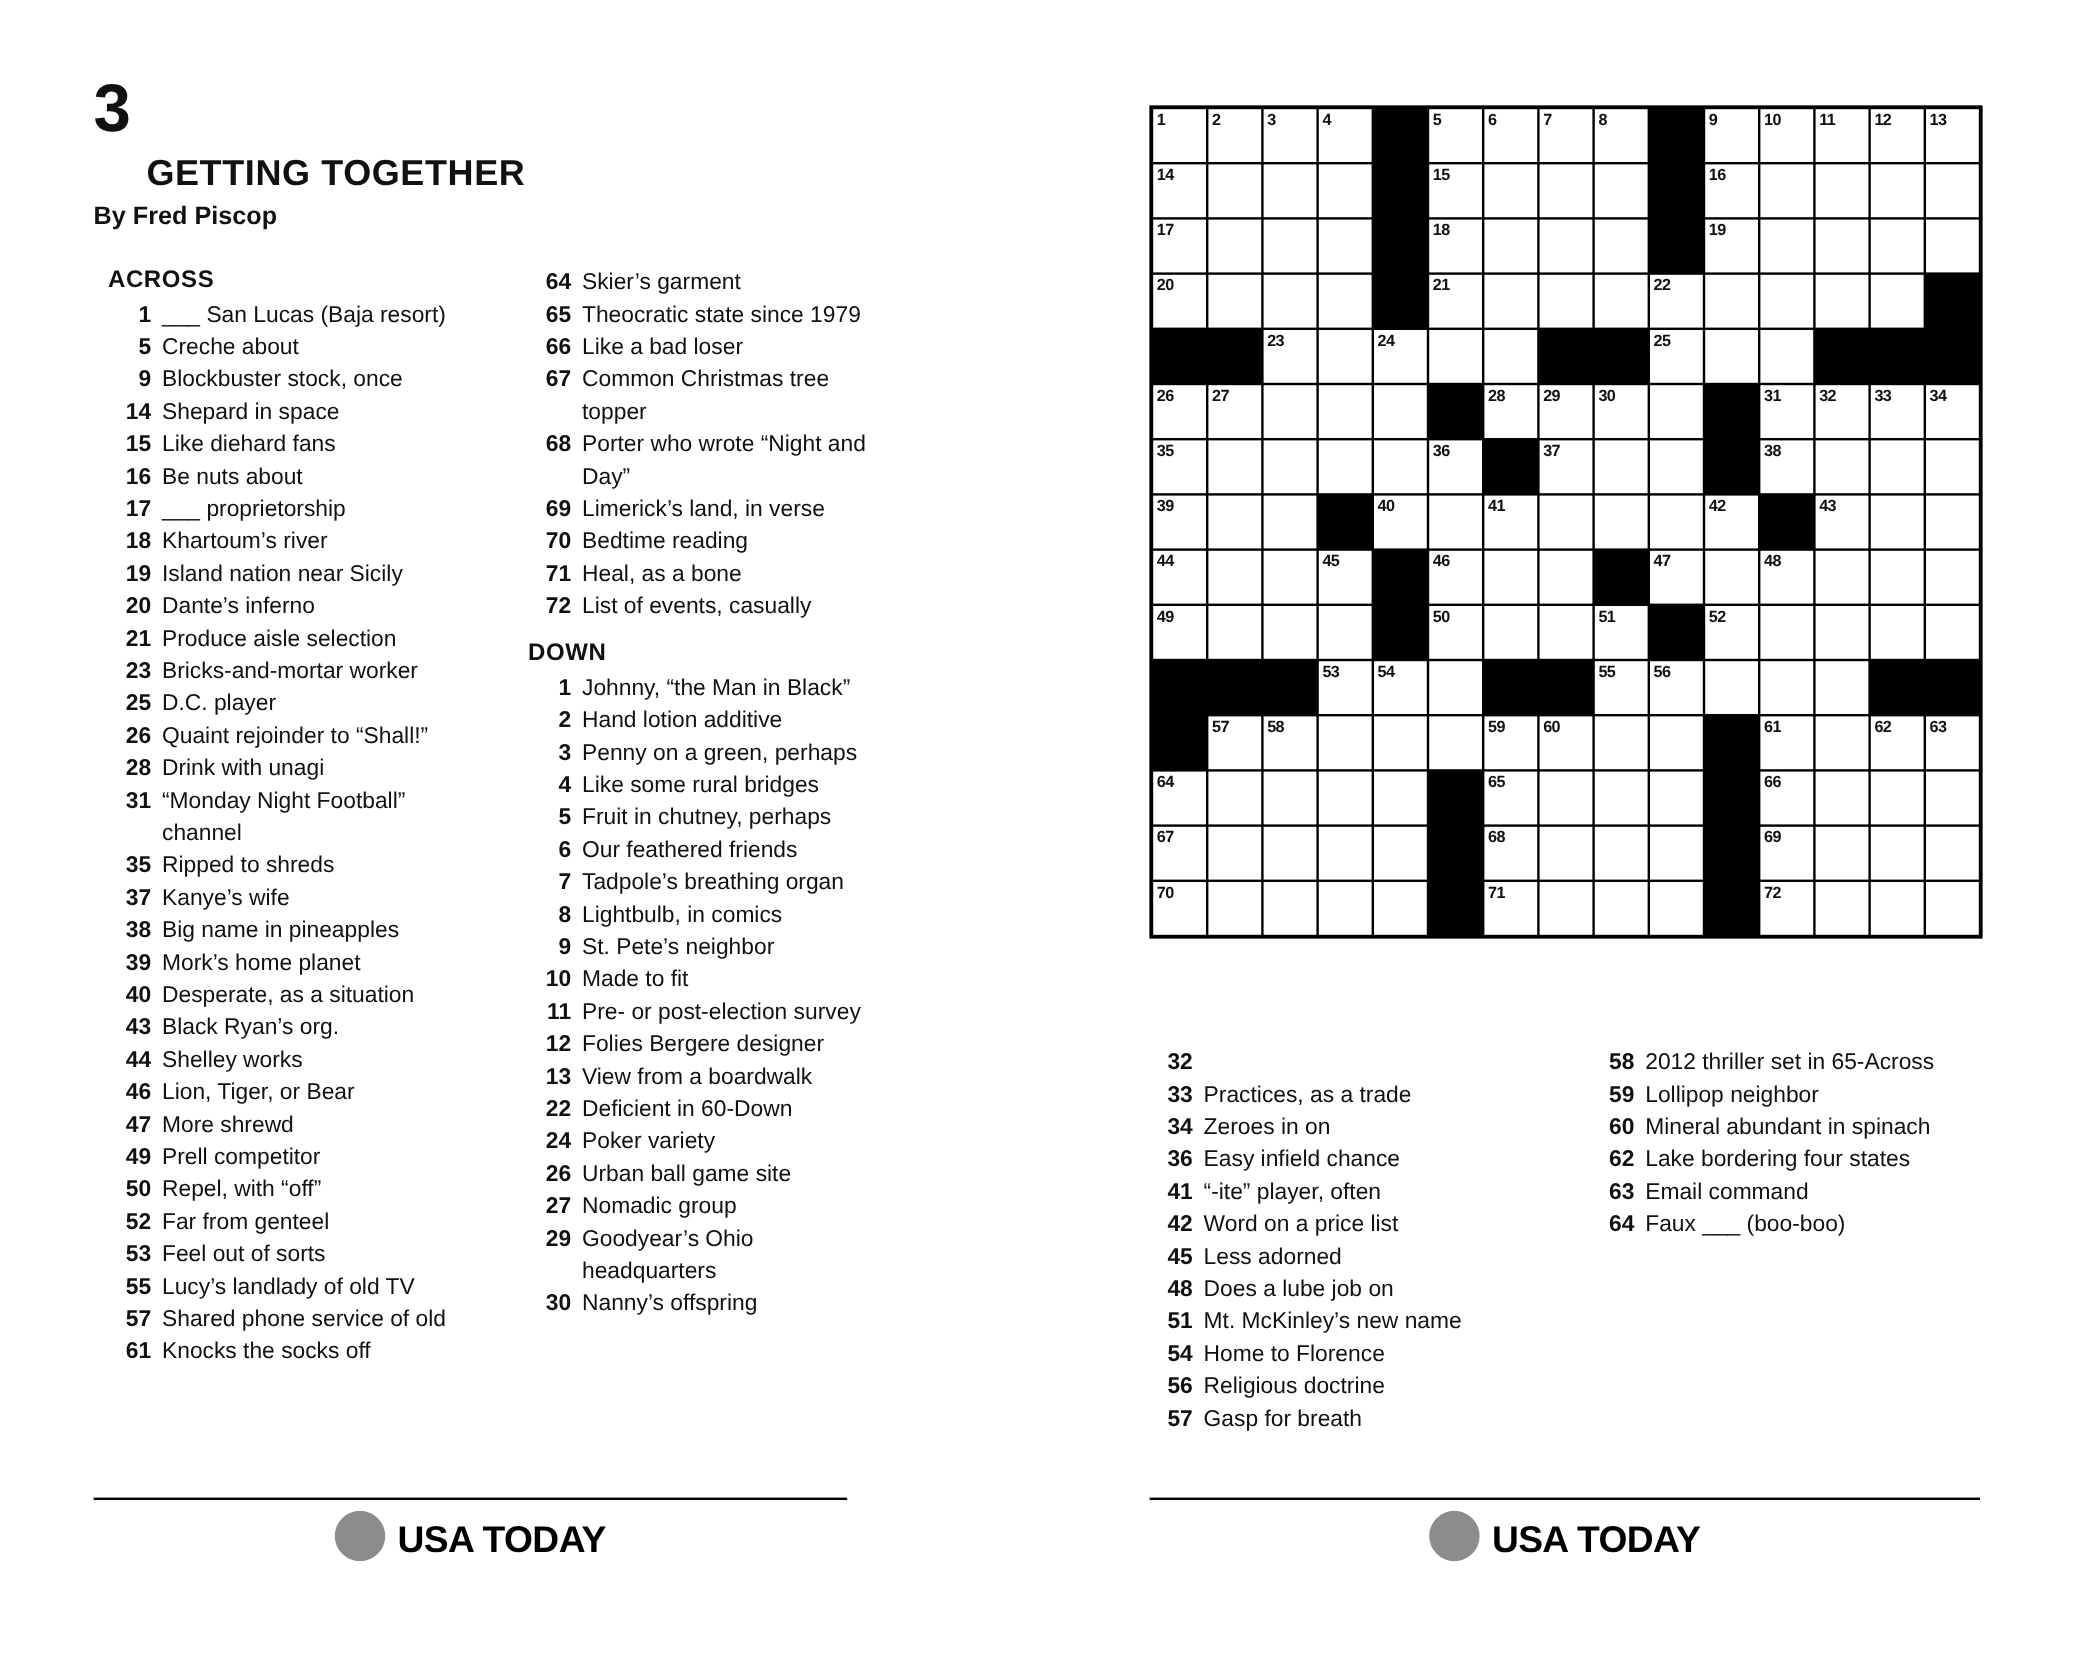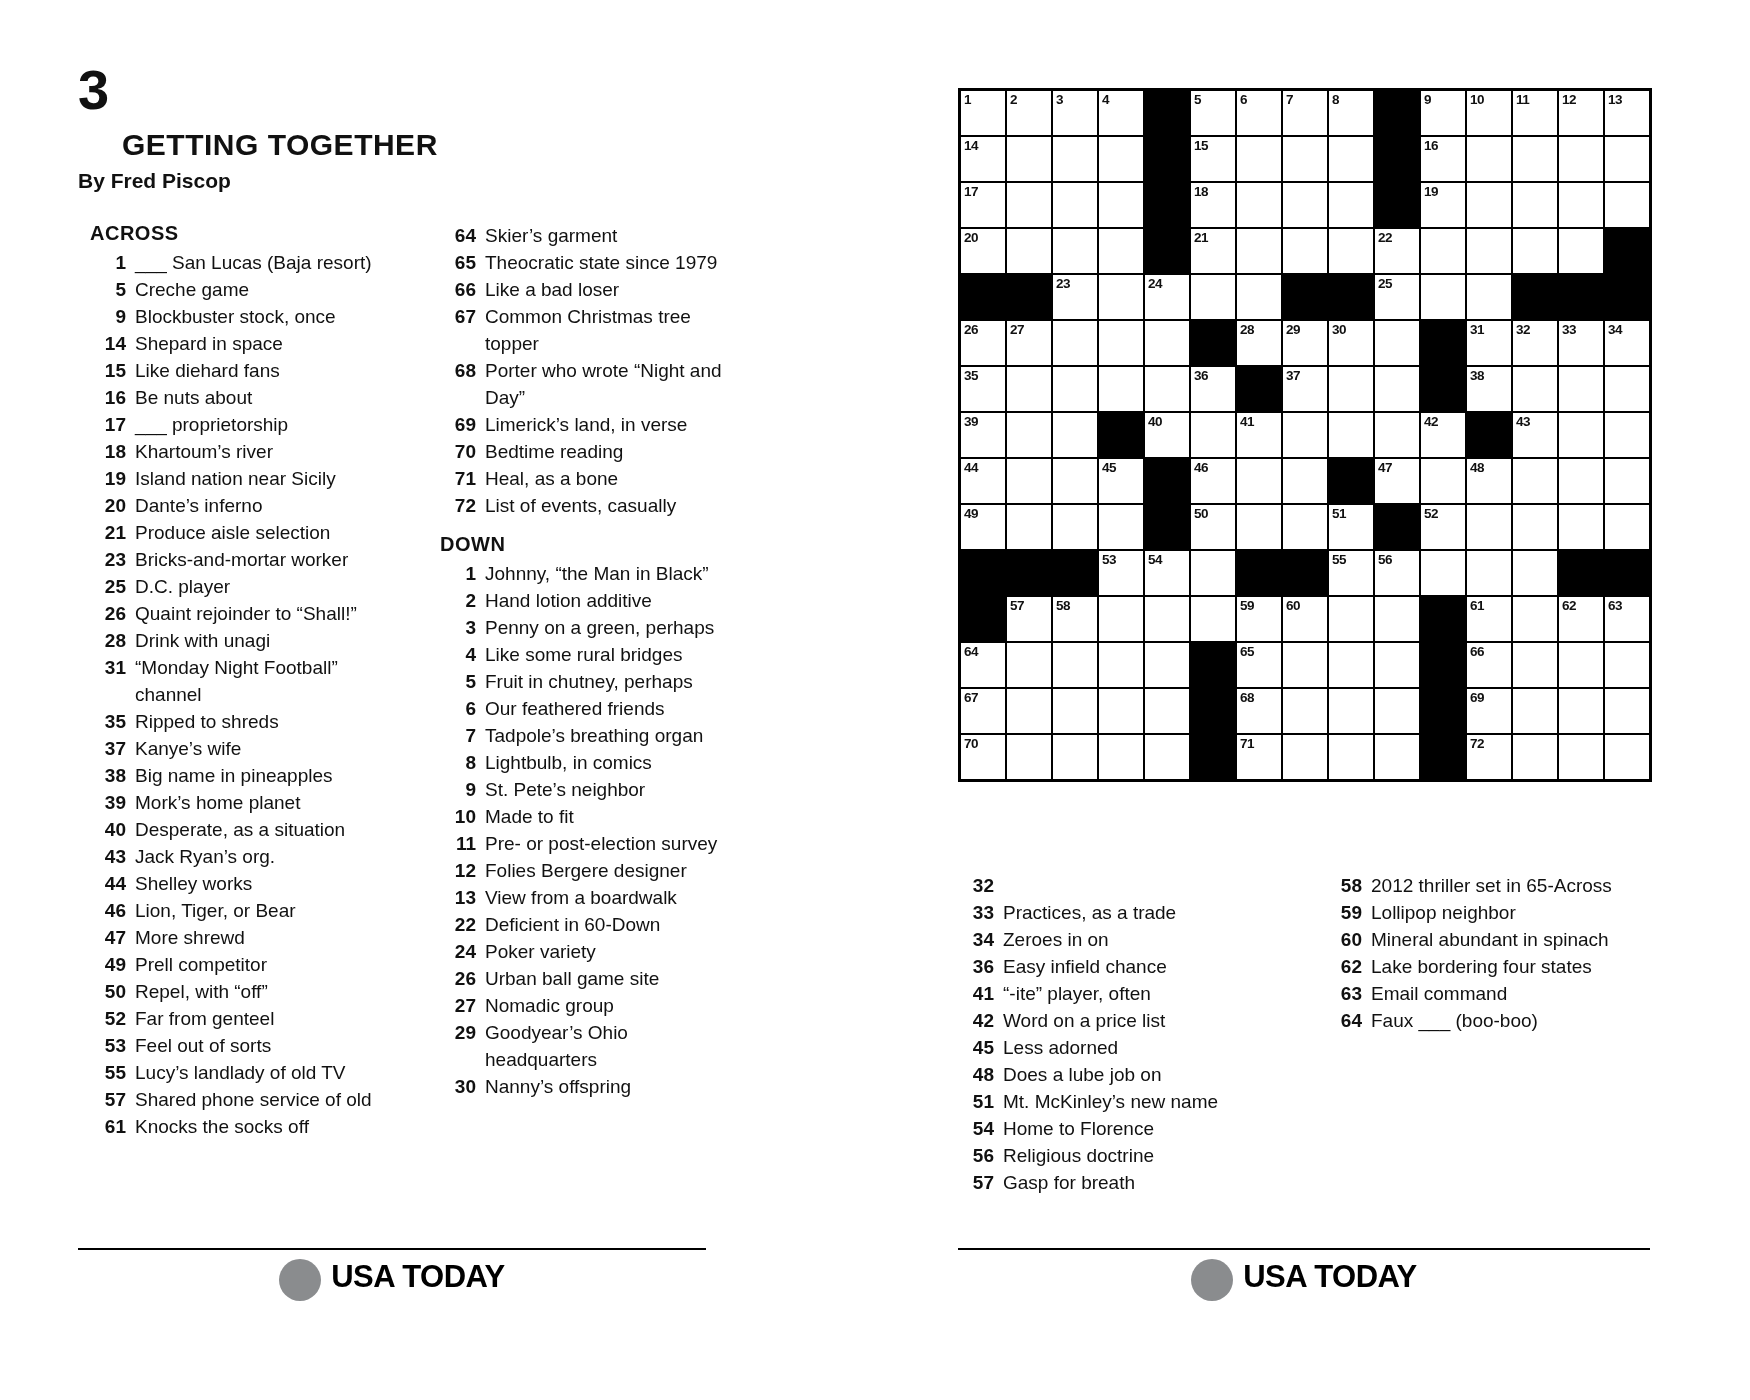--- a/index.html
+++ b/index.html
@@ -28,21 +28,21 @@
     gap:2px;border:3px solid #000;
   }
   .cell{background:#fff;position:relative;}
   .cell.black{background:#000;}
   .cell .num{
     position:absolute;top:1px;left:3px;
     font-size:13.5px;font-weight:700;letter-spacing:-.5px;
   }
   
   .footer{border-top:2px solid #000;display:flex;justify-content:center;}
-  .logo{display:flex;align-items:flex-start;margin-top:9px;}
+  .logo{display:flex;align-items:flex-end;margin-top:9px;}
   .logo-circle{width:42px;height:42px;border-radius:50%;background:#8a8c8e;}
   .logo-text{font-size:31px;font-weight:800;letter-spacing:-.5px;margin-left:10px;color:#000;}
 </style>
 </head>
 <body>
 
 <div class="abs" style="left:78px;top:62px;">
   <div id="puzzle-number">3</div>
   <div id="puzzle-title">GETTING TOGETHER</div>
   <div id="puzzle-byline">By Fred Piscop</div>
@@ -50,21 +50,21 @@
 
 <div class="abs" style="left:90px;top:222px;width:330px;">
   <div class="clue-heading">ACROSS</div>
   <ul class="clue-list">
       <li class="clue">
         <span class="cn">1</span>
         <span class="ct">___ San Lucas (Baja resort)</span>
       </li>
       <li class="clue">
         <span class="cn">5</span>
-        <span class="ct">Creche game</span>
+        <span class="ct">Creche about</span>
       </li>
       <li class="clue">
         <span class="cn">9</span>
         <span class="ct">Blockbuster stock, once</span>
       </li>
       <li class="clue">
         <span class="cn">14</span>
         <span class="ct">Shepard in space</span>
       </li>
       <li class="clue">
@@ -131,21 +131,21 @@
       <li class="clue">
         <span class="cn">39</span>
         <span class="ct">Mork’s home planet</span>
       </li>
       <li class="clue">
         <span class="cn">40</span>
         <span class="ct">Desperate, as a situation</span>
       </li>
       <li class="clue">
         <span class="cn">43</span>
-        <span class="ct">Jack Ryan’s org.</span>
+        <span class="ct">Black Ryan’s org.</span>
       </li>
       <li class="clue">
         <span class="cn">44</span>
         <span class="ct">Shelley works</span>
       </li>
       <li class="clue">
         <span class="cn">46</span>
         <span class="ct">Lion, Tiger, or Bear</span>
       </li>
       <li class="clue">

